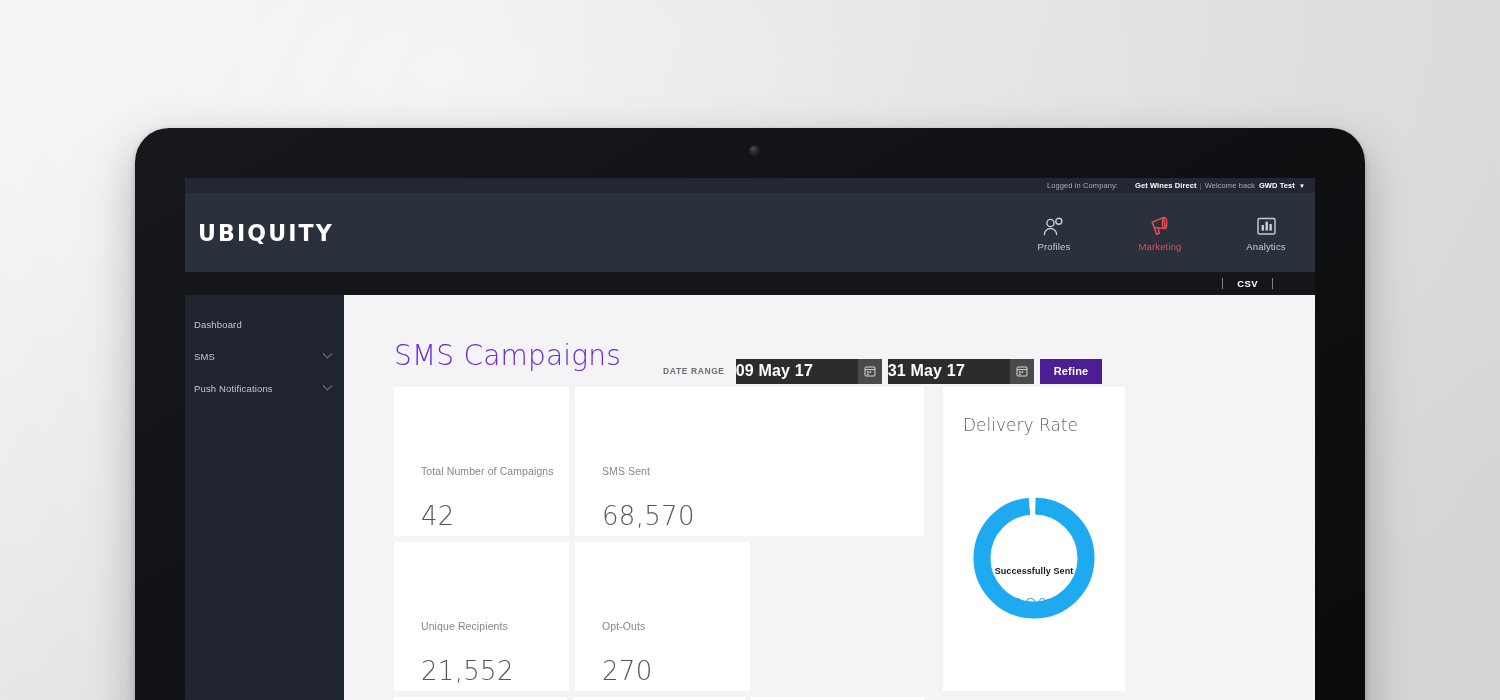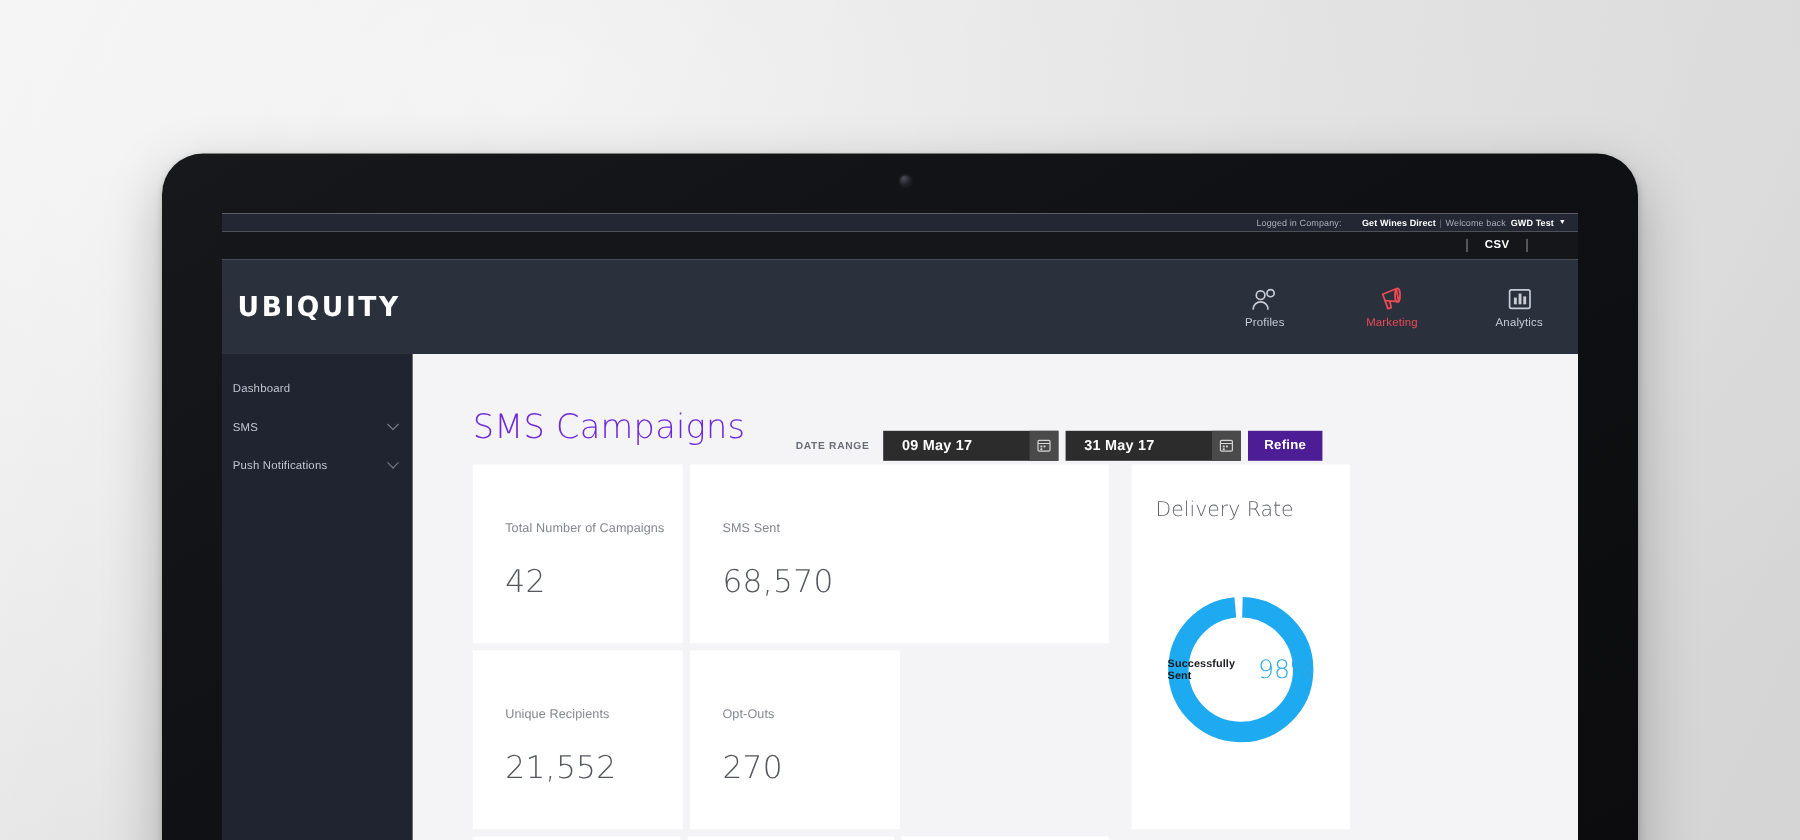--- a/index.html
+++ b/index.html
@@ -142,21 +142,21 @@
   #dr-label {
     font-size:8.5px; color:#6b6d75; letter-spacing:.6px;
     font-weight:bold; margin-right:11px; white-space:nowrap;
   }
   .date-field {
     display:flex; align-items:center;
     background:#2c2c2c; height:25px; width:146px;
     margin-right:6px;
   }
   .date-value {
-    flex:1; padding-left:16px; font-size:12px;
+    flex:1; padding-left:0; font-size:16px;
     color:#ffffff; font-weight:bold; letter-spacing:.2px;
   }
   .date-cal {
     width:24px; height:25px;
     background:#4a4a4a;
     display:flex; align-items:center; justify-content:center;
     cursor:pointer;
   }
   #refine-btn {
     background:#4c1d95; color:#ffffff;
@@ -173,21 +173,21 @@
   }
   #stat-grid { width:530px; }
   .stat-row { display:flex; gap:6px; margin-bottom:6px; }
   .stat-card {
     background:#ffffff; height:149px;
     padding:47px 0 0 27px;
     position:relative;
   }
   .stat-label {
     font-size:10.5px; color:#85878f; letter-spacing:.1px;
-    margin-bottom:17px; white-space:nowrap;
+    margin-bottom:17px; white-space:nowrap;margin-top:31px;
   }
   .stat-value {
     font-size:26px; color:#55575e; font-weight:300;
     letter-spacing:.3px;
     font-family:"DejaVu Sans", sans-serif;
     margin-top:24px;
   }
   .w-a { width:175px; }
   .w-b { width:349px; }
   .w-c { width:175px; }
@@ -204,23 +204,23 @@
     padding-left:20px;
     font-family:"DejaVu Sans", sans-serif;
   }
   #donut-wrap {
     position:absolute; left:50%; top:110px;
     transform:translateX(-50%);
     width:122px; height:122px;
   }
   #donut-center {
     position:absolute; inset:0;
-    display:flex; flex-direction:row;
+    display:flex; flex-direction:column;
     align-items:center; justify-content:flex-end;
-    gap:3px;
+    gap:19px;
   }
   #donut-caption { font-size:9px; font-weight:bold; color:#16181c; letter-spacing:.1px; }
   #donut-pct { font-size:21px; color:#2da9e8; font-weight:300; font-family:"DejaVu Sans", sans-serif; }
 </style>
 </head>
 <body>
 
 <div id="backdrop"></div>
 <div id="backdrop-vignette"></div>
 
@@ -229,26 +229,20 @@
 
   <div id="screen">
 
     <div id="topstrip">
       <span>Logged in Company:</span>
       <span class="strong" style="margin-left:17px;text-align:center;">Get Wines Direct</span>
       <span class="sep">|</span>
       <span>Welcome back</span>
       <span class="strong" style="margin-left:4px;">GWD Test</span>
       <span class="caret">▼</span>
-    </div>
-
-    <div id="csvbar">
-      <span class="divider"></span>
-      <span id="csv-label">CSV</span>
-      <span class="divider"></span>
     </div>
 
     <div id="header">
       <div id="logo">UBIQUITY</div>
 
       <div id="nav">
 
         <div class="nav-item">
           <span class="nav-icon">
             <svg width="24" height="19" viewBox="0 0 24 19">
@@ -277,20 +271,26 @@
               <rect x="2" y="2.5" width="17" height="15.5" rx="1.6" fill="none" stroke="#c8ccd5" stroke-width="1.4"></rect>
               <rect x="5.6" y="9" width="2.4" height="5.6" fill="#c8ccd5"></rect>
               <rect x="9.5" y="5.6" width="2.4" height="9" fill="#c8ccd5"></rect>
               <rect x="13.4" y="8" width="2.4" height="6.6" fill="#c8ccd5"></rect>
             </svg>
           </span>
           <span class="nav-label">Analytics</span>
         </div>
 
       </div>
+    </div>
+
+    <div id="csvbar">
+      <span class="divider"></span>
+      <span id="csv-label">CSV</span>
+      <span class="divider"></span>
     </div>
 
     <div id="bodywrap">
 
       <div id="sidebar">
         <div class="side-item">
           <span>Dashboard</span>
         </div>
         <div class="side-item">
           <span>SMS</span>

